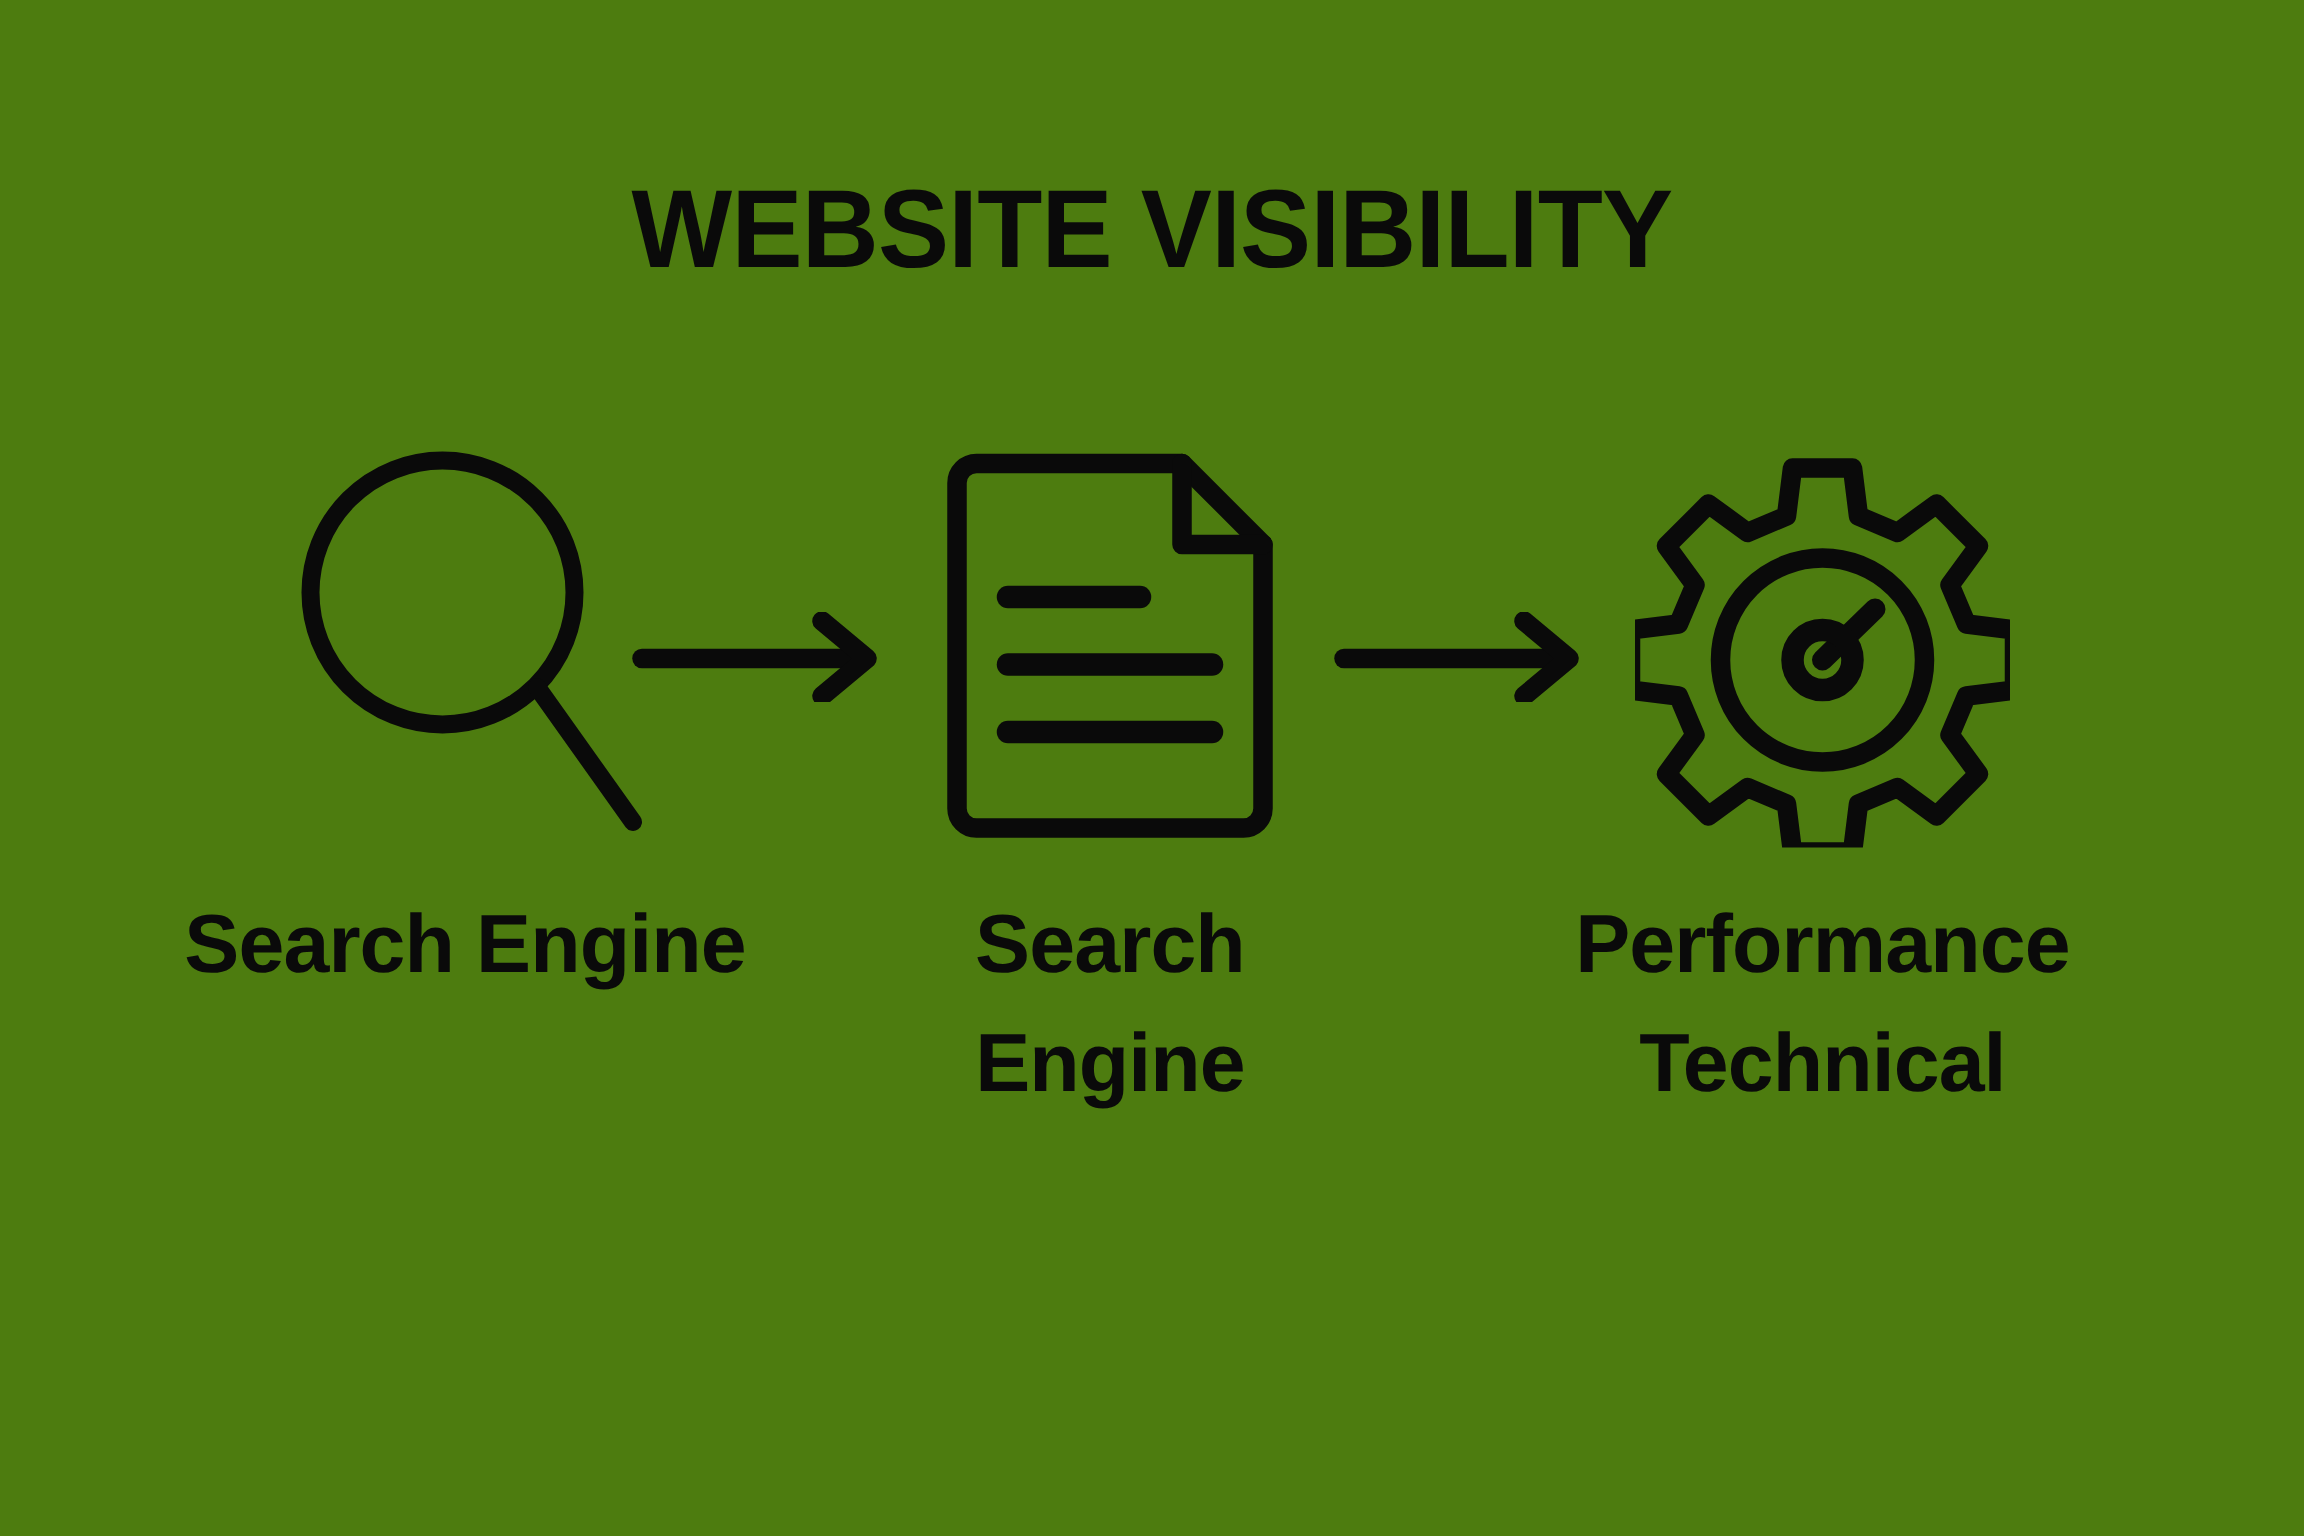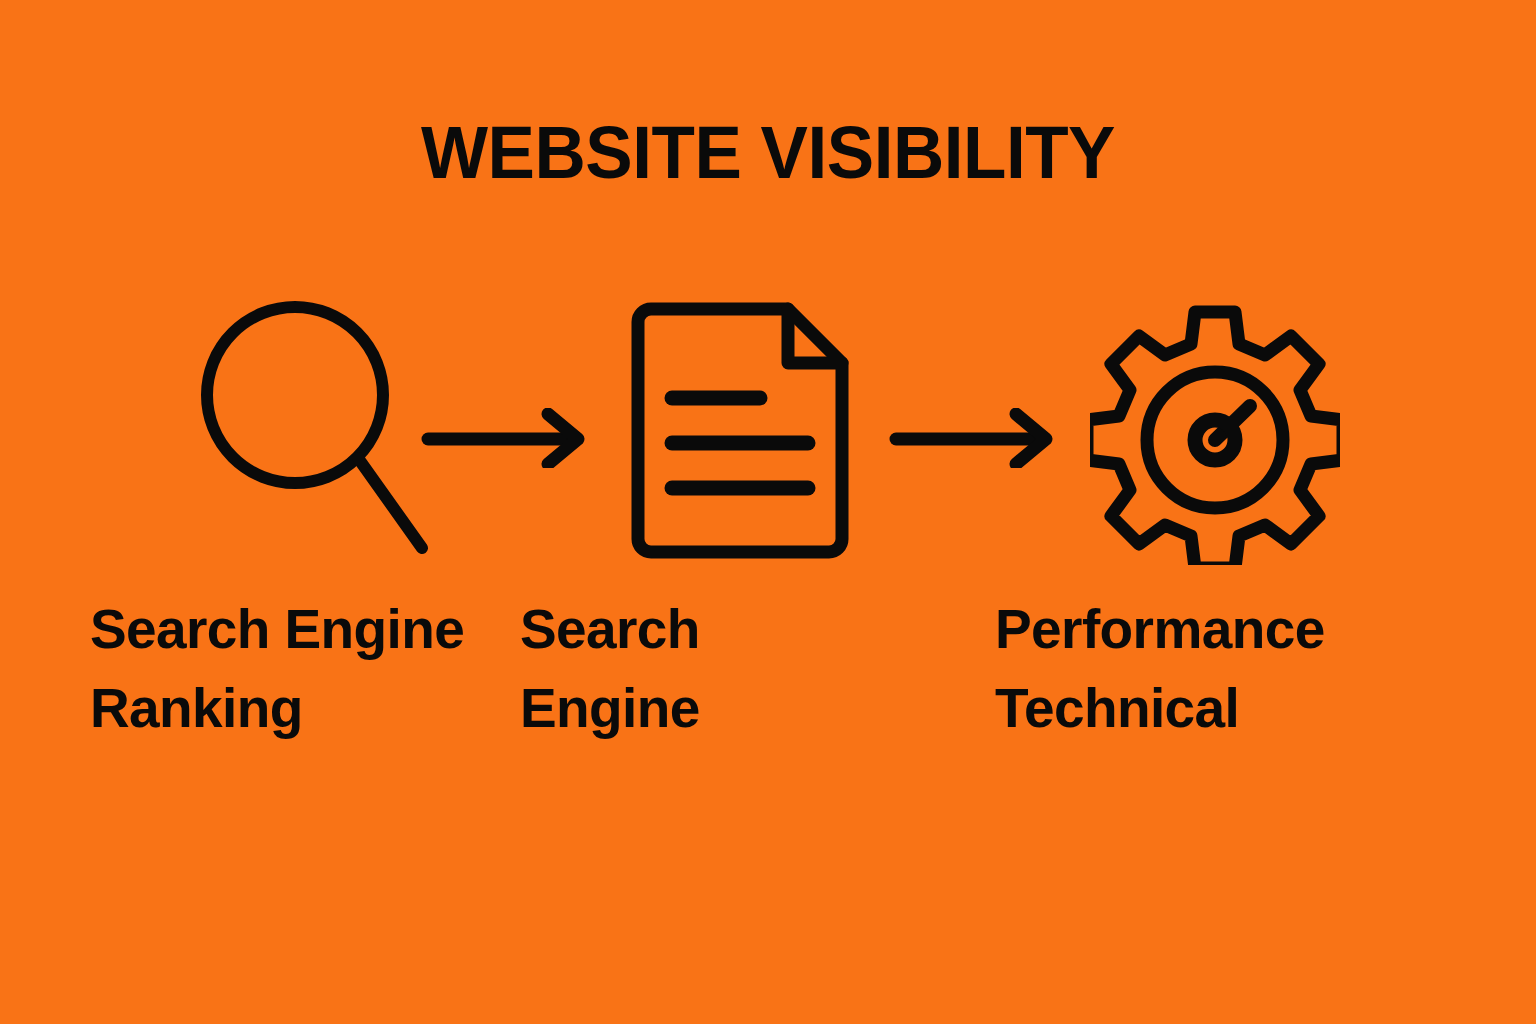--- a/index.html
+++ b/index.html
@@ -10,21 +10,21 @@
     width: 1536px;
     height: 1024px;
     background: #fafafa;
     font-family: "Liberation Sans", sans-serif;
     overflow: hidden;
   }
   #canvas {
     position: relative;
     width: 1536px;
     height: 1024px;
-    background: #f97316;
+    background: #4d7c0f;
   }
 
   
   #title {
     position: absolute;
     left: 0;
     top: 108px;
     width: 1536px;
     text-align: center;
     font-size: 74px;
@@ -60,20 +60,21 @@
     height: 275px;
     display: flex;
     align-items: center;
     justify-content: center;
   }
   .step-label {
     position: absolute;
     left: 0;
     top: 300px;
     width: 440px;
+    text-align: center;
     font-size: 55px;
     font-weight: 700;
     line-height: 79px;
     color: #0a0a0a;
     letter-spacing: -0.6px;
   }
   .step-label .lbl-line {
     display: block;
   }
 
@@ -104,21 +105,20 @@
       <div class="step-icon">
         <svg width="260" height="275" viewBox="0 0 260 275" aria-hidden="true">
           <g fill="none" stroke="#0a0a0a" stroke-width="12" stroke-linecap="round">
             <circle cx="115" cy="105" r="88"></circle>
             <line x1="178" y1="168" x2="242" y2="258"></line>
           </g>
         </svg>
       </div>
       <div class="step-label">
         <span class="lbl-line">Search Engine</span>
-        <span class="lbl-line">Ranking</span>
       </div>
     </div>
 
     <div class="arrow" id="arrow-1">
       <svg width="175" height="60" viewBox="0 0 175 60" aria-hidden="true">
         <g fill="none" stroke="#0a0a0a" stroke-width="13" stroke-linecap="round" stroke-linejoin="round">
           <line x1="8" y1="31" x2="155" y2="31"></line>
           <polyline points="128,6 158,31 128,56"></polyline>
         </g>
       </svg>

